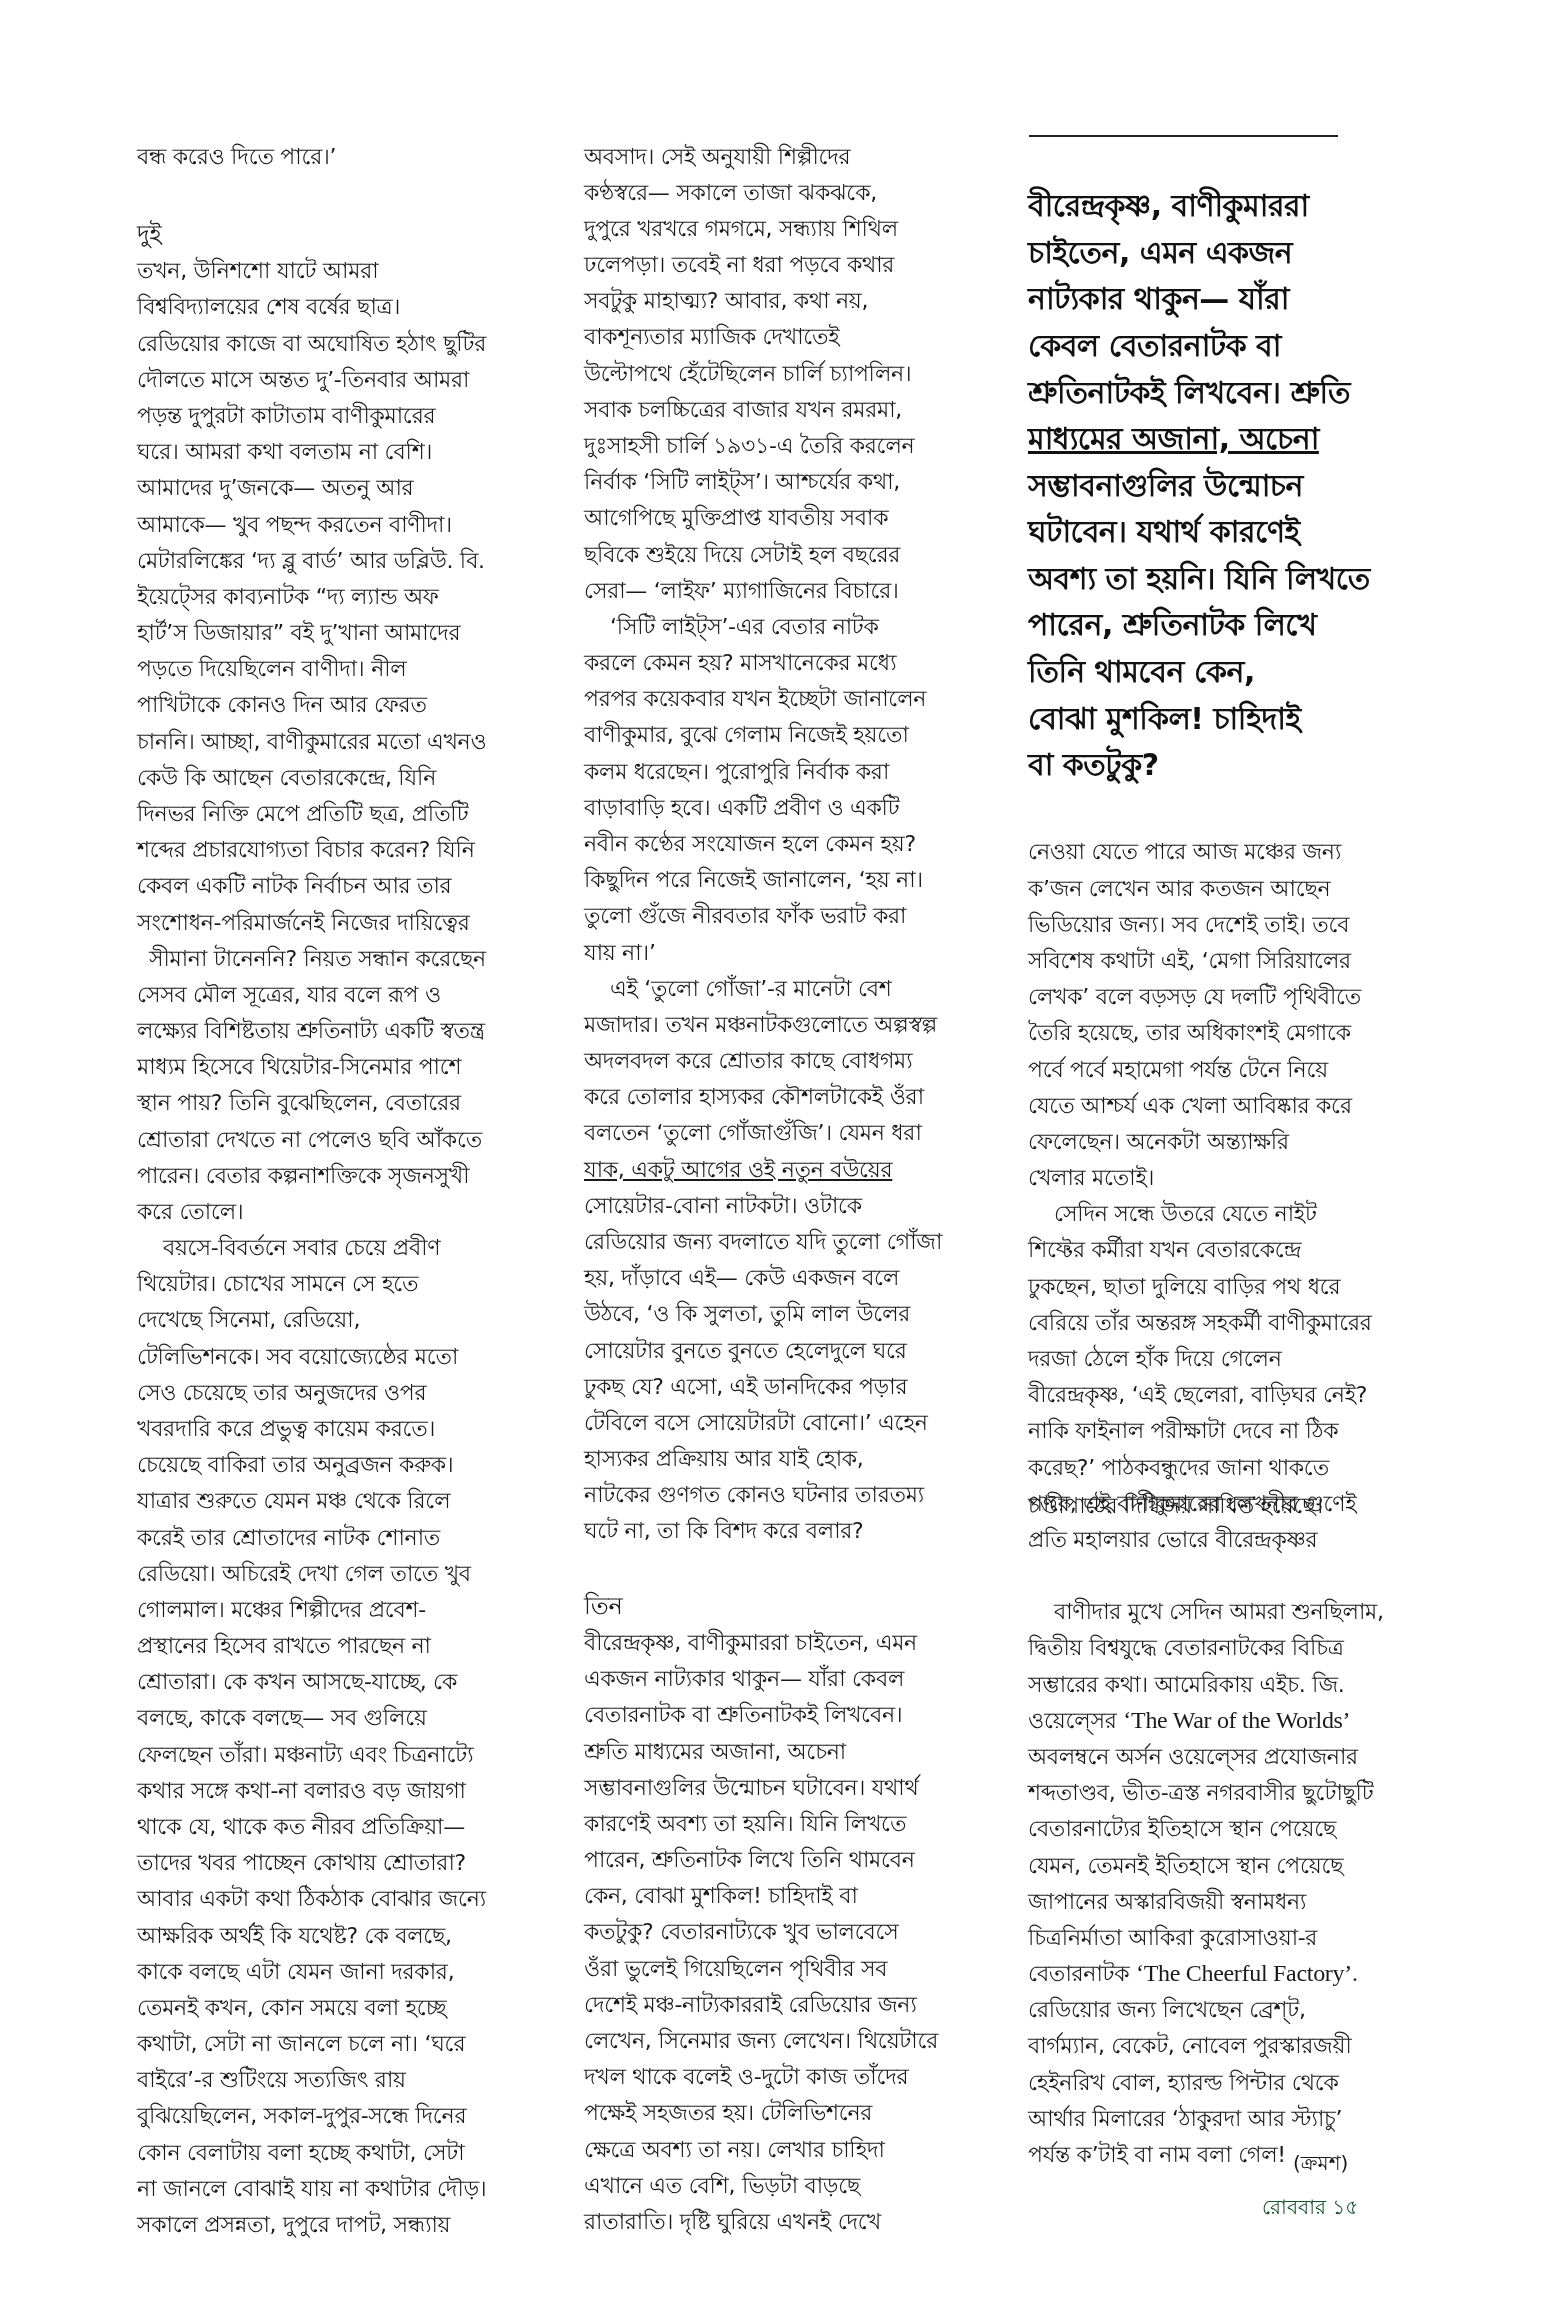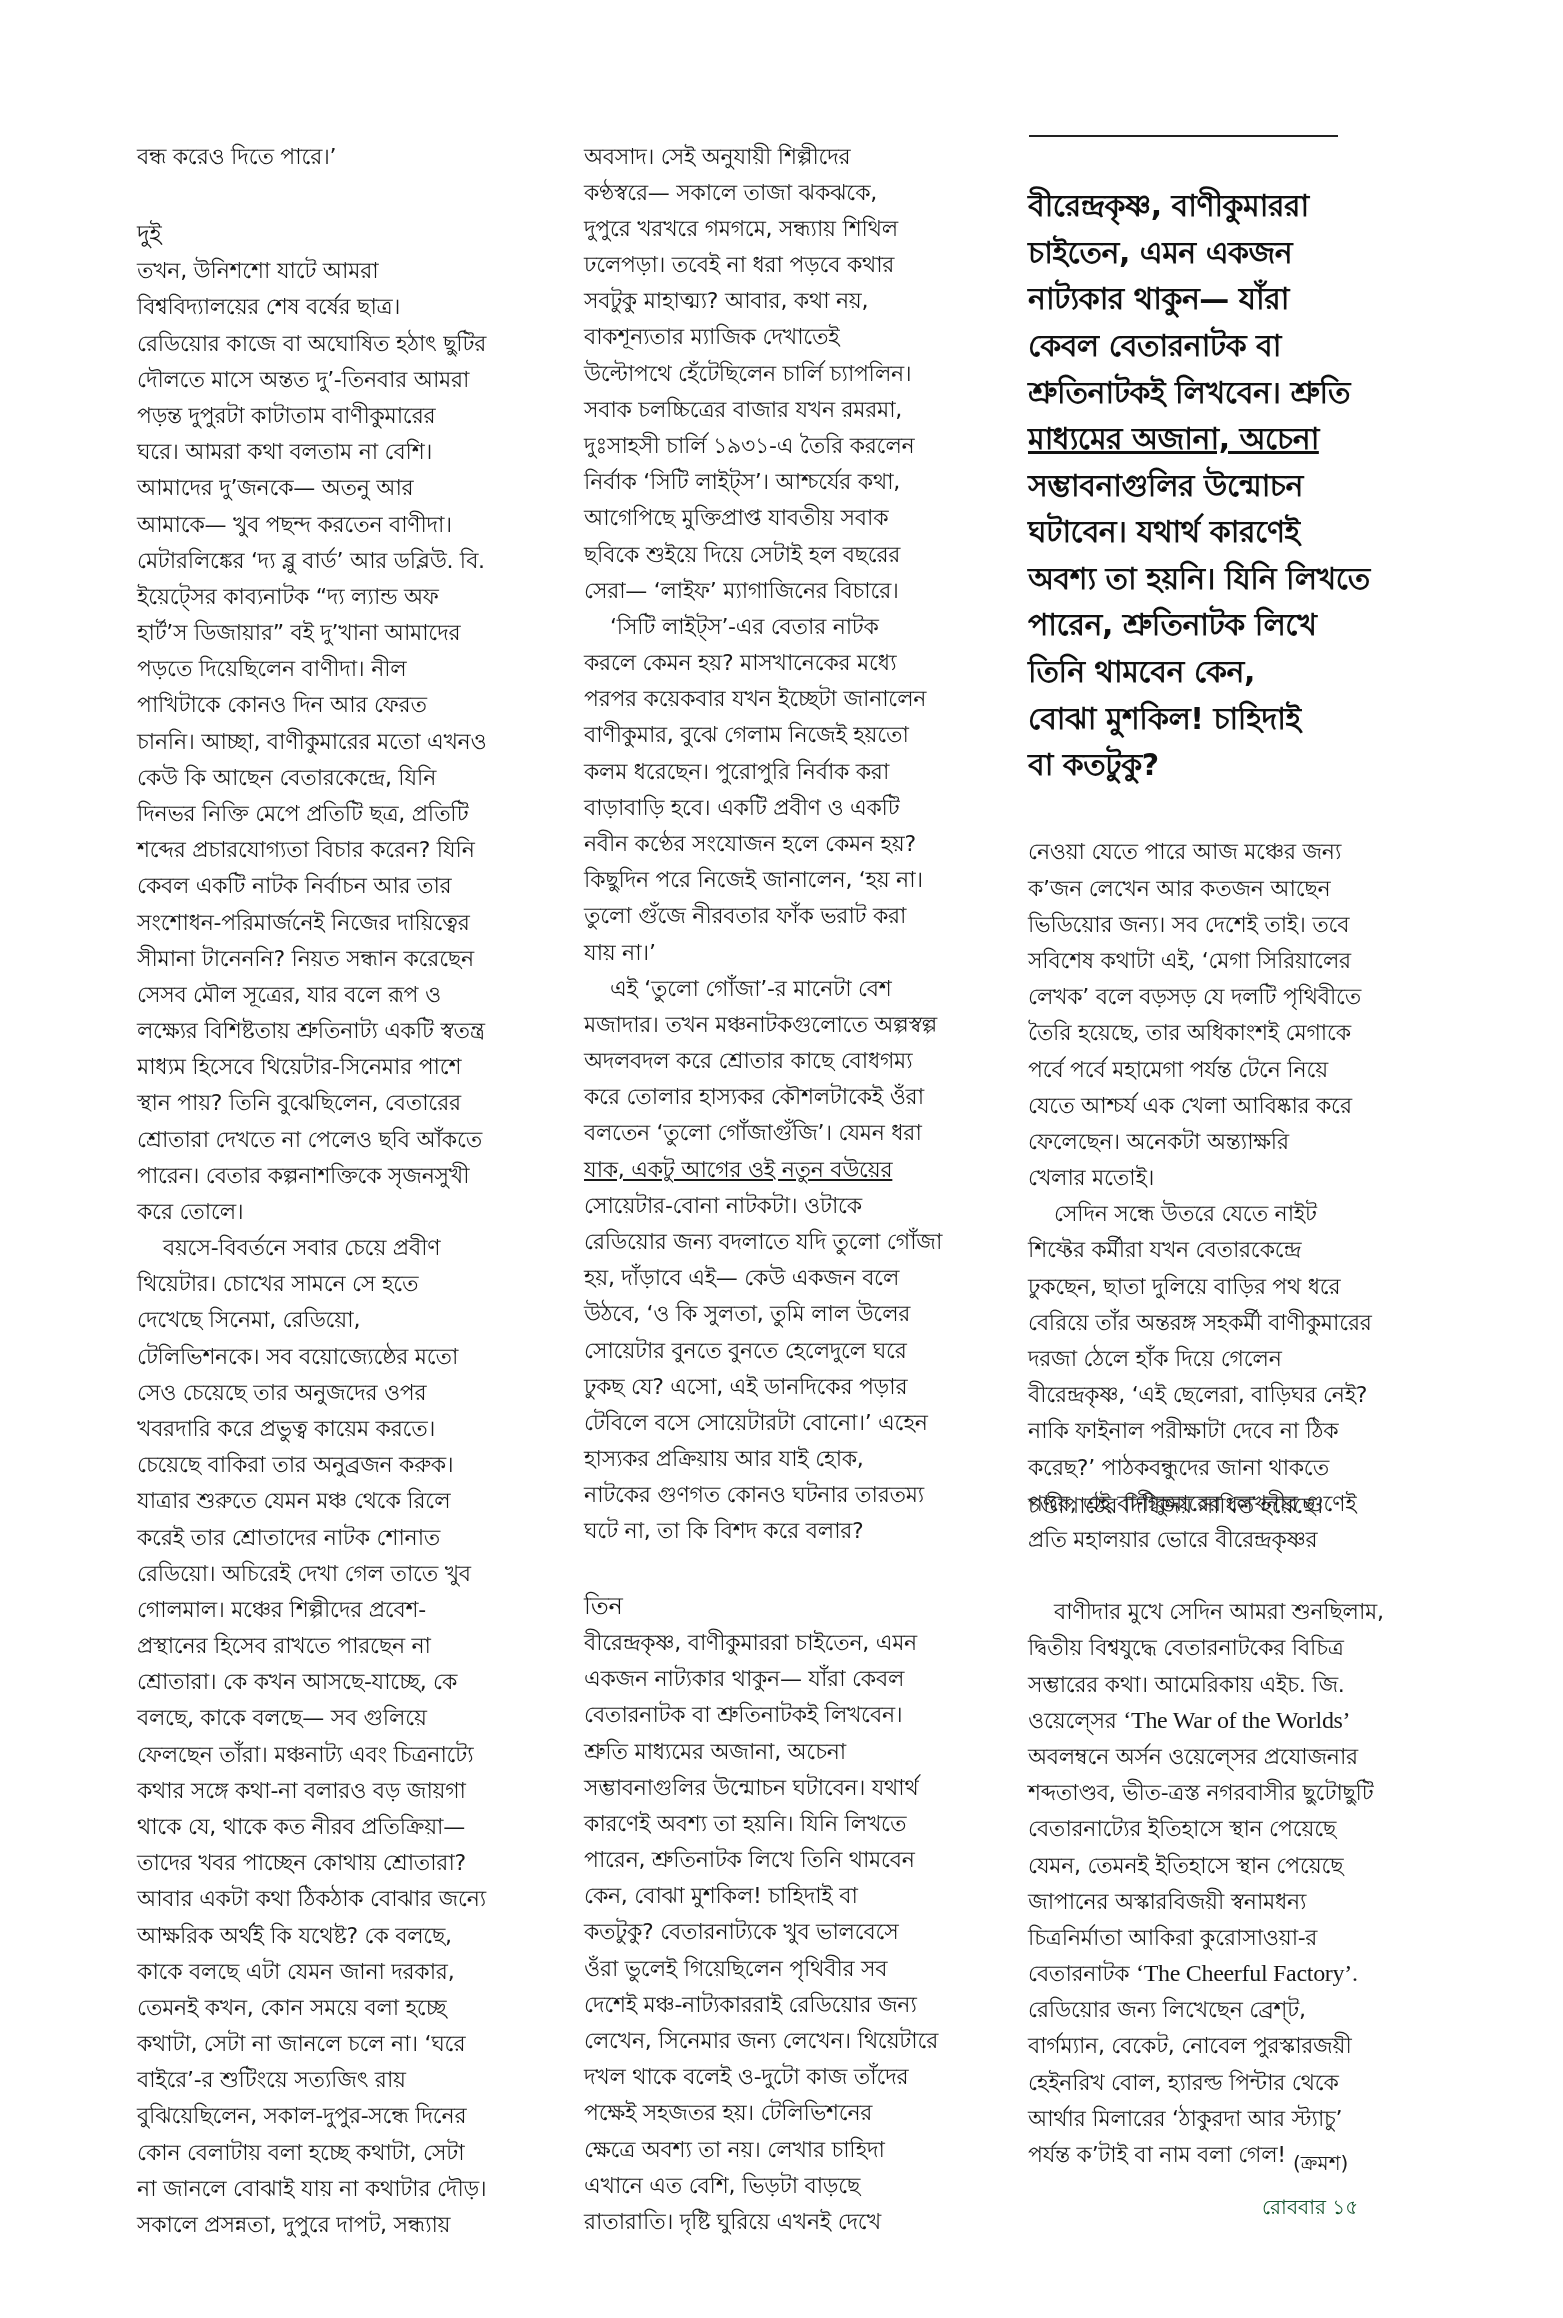--- a/index.html
+++ b/index.html
@@ -49,21 +49,21 @@
     <div class="line" style="top: 579px;"><span>ইয়েট্সের কাব্যনাটক “দ্য ল্যান্ড অফ</span></div>
     <div class="line" style="top: 615px;"><span>হার্ট’স ডিজায়ার” বই দু’খানা আমাদের</span></div>
     <div class="line" style="top: 651px;"><span>পড়তে দিয়েছিলেন বাণীদা। নীল</span></div>
     <div class="line" style="top: 687px;"><span>পাখিটাকে কোনও দিন আর ফেরত</span></div>
     <div class="line" style="top: 724px;"><span>চাননি। আচ্ছা, বাণীকুমারের মতো এখনও</span></div>
     <div class="line" style="top: 760px;"><span>কেউ কি আছেন বেতারকেন্দ্রে, যিনি</span></div>
     <div class="line" style="top: 796px;"><span>দিনভর নিক্তি মেপে প্রতিটি ছত্র, প্রতিটি</span></div>
     <div class="line" style="top: 832px;"><span>শব্দের প্রচারযোগ্যতা বিচার করেন? যিনি</span></div>
     <div class="line" style="top: 868px;"><span>কেবল একটি নাটক নির্বাচন আর তার</span></div>
     <div class="line" style="top: 905px;"><span>সংশোধন-পরিমার্জনেই নিজের দায়িত্বের</span></div>
-    <div class="line" style="top: 941px;"><span>সীমানা টানেননি? নিয়ত সন্ধান করেছেন</span></div>
+    <div class="line" style="top: 941px; margin-left: 12px;"><span>সীমানা টানেননি? নিয়ত সন্ধান করেছেন</span></div>
     <div class="line" style="top: 977px;"><span>সেসব মৌল সূত্রের, যার বলে রূপ ও</span></div>
     <div class="line" style="top: 1013px;"><span>লক্ষ্যের বিশিষ্টতায় শ্রুতিনাট্য একটি স্বতন্ত্র</span></div>
     <div class="line" style="top: 1049px;"><span>মাধ্যম হিসেবে থিয়েটার-সিনেমার পাশে</span></div>
     <div class="line" style="top: 1085px;"><span>স্থান পায়? তিনি বুঝেছিলেন, বেতারের</span></div>
     <div class="line" style="top: 1122px;"><span>শ্রোতারা দেখতে না পেলেও ছবি আঁকতে</span></div>
     <div class="line" style="top: 1158px;"><span>পারেন। বেতার কল্পনাশক্তিকে সৃজনসুখী</span></div>
     <div class="line" style="top: 1194px;"><span>করে তোলে।</span></div>
     <div class="line indent" style="top: 1230px;"><span>বয়সে-বিবর্তনে সবার চেয়ে প্রবীণ</span></div>
     <div class="line" style="top: 1266px;"><span>থিয়েটার। চোখের সামনে সে হতে</span></div>
     <div class="line" style="top: 1302px;"><span>দেখেছে সিনেমা, রেডিয়ো,</span></div>

